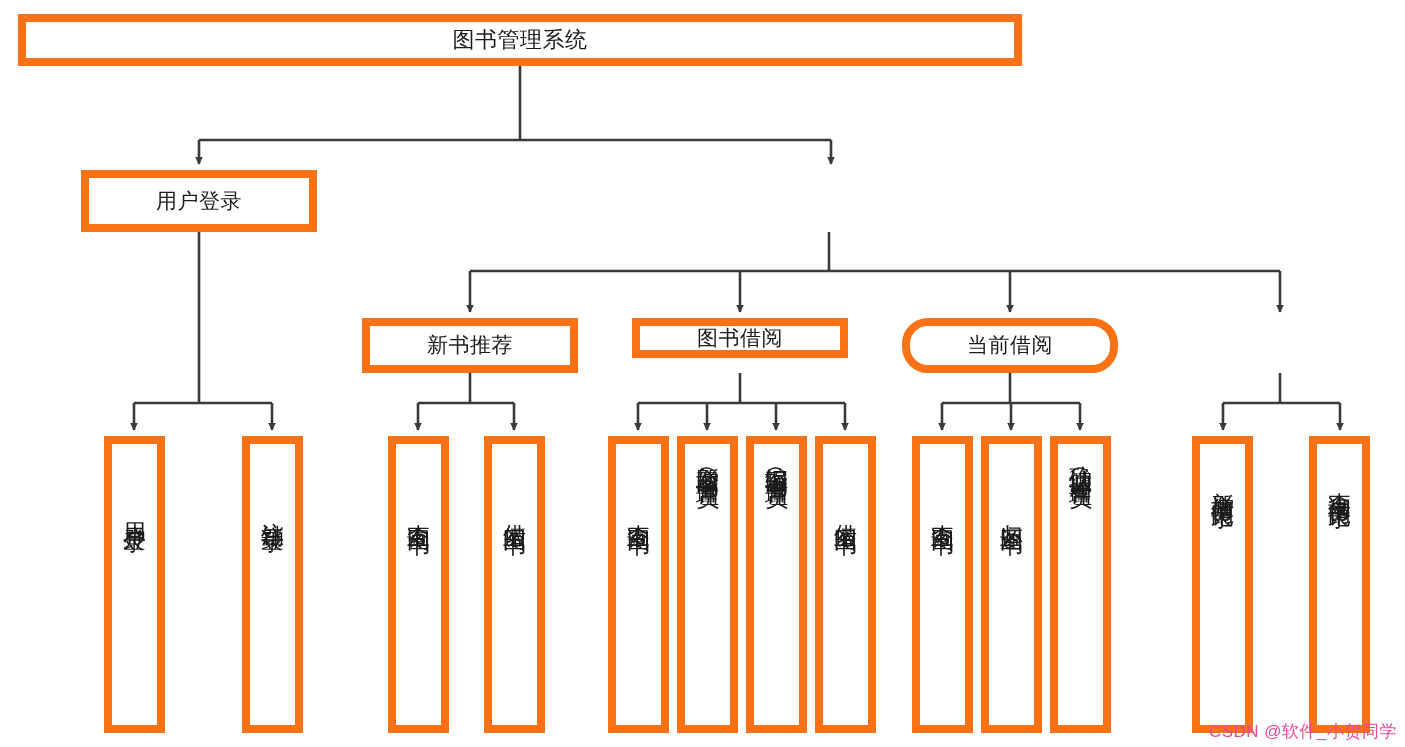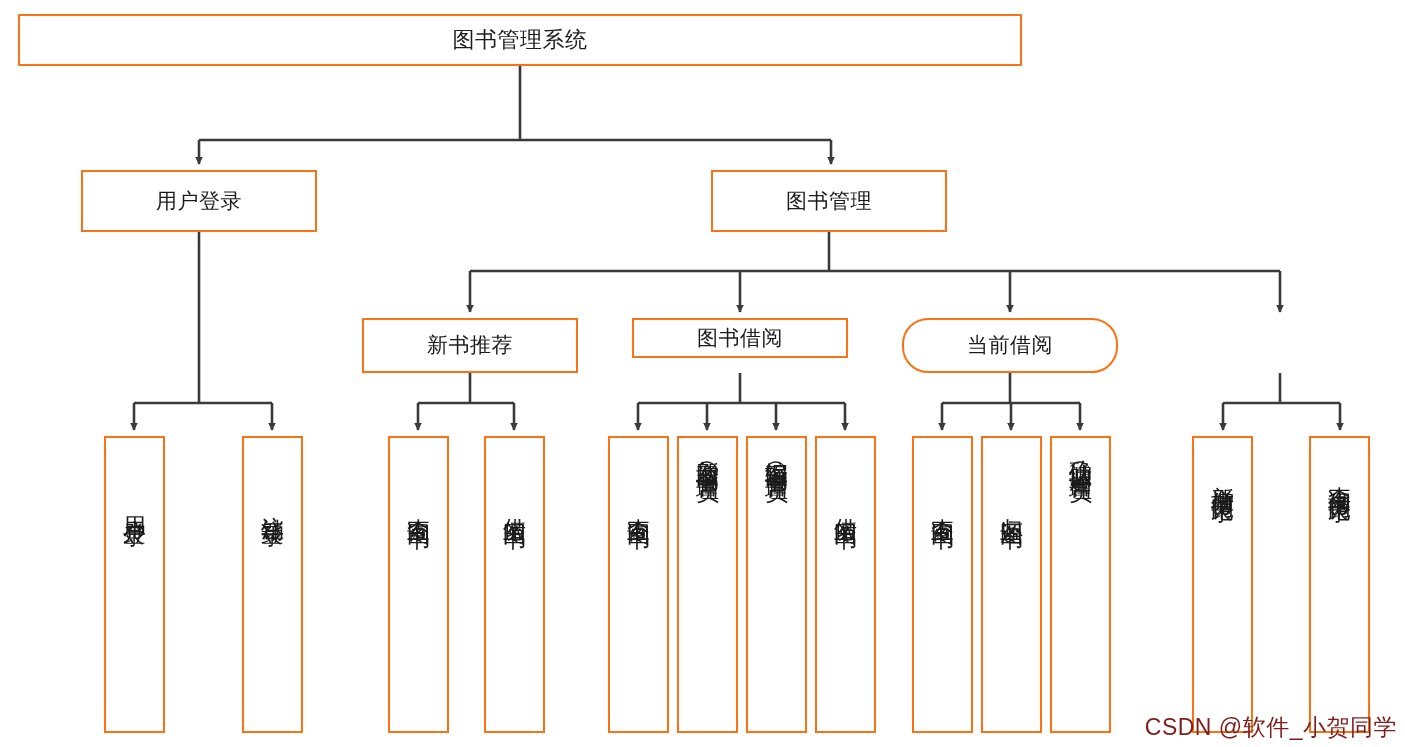--- a/index.html
+++ b/index.html
@@ -20,21 +20,21 @@
   #edges {
     position: absolute;
     left: 0;
     top: 0;
     width: 1405px;
     height: 747px;
   }
   .node {
     position: absolute;
     box-sizing: border-box;
-    border: 2px solid #f97316;
+    border: 8px solid #f97316;
     background: #ffffff;
     display: flex;
     align-items: center;
     justify-content: center;
     color: #1b1b1b;
     z-index: 2;
   }
   .node .lbl {
     display: block;
     text-align: center;
@@ -60,22 +60,22 @@
     text-orientation: upright;
     font-size: 23px;
     line-height: 1;
     letter-spacing: 3px;
     white-space: nowrap;
   }
   .watermark {
     position: absolute;
     right: 8px;
     bottom: 4px;
-    font-size: 23px;
-    color: #7f1d1d;
+    font-size: 17px;
+    color: #ec4899;
     white-space: nowrap;
     z-index: 5;
     letter-spacing: 0.5px;
   }
 </style>
 </head>
 <body>
 
 <div id="canvas">
 
@@ -129,23 +129,20 @@
     </g>
   </svg>
 
   <div class="node horiz root" style="left:18px; top:14px; width:1004px; height:52px;">
     <span class="lbl">图书管理系统</span>
   </div>
 
   <div class="node horiz" style="left:81px; top:170px; width:236px; height:62px;">
     <span class="lbl">用户登录</span>
   </div>
-  <div class="node horiz" style="left:711px; top:170px; width:236px; height:62px;">
-    <span class="lbl">图书管理</span>
-  </div>
 
   <div class="node horiz" style="left:362px; top:318px; width:216px; height:55px;align-items:center;">
     <span class="lbl">新书推荐</span>
   </div>
   <div class="node horiz" style="left:632px; top:318px; width:216px; height:40px;">
     <span class="lbl">图书借阅</span>
   </div>
   <div class="node horiz" style="left:902px; top:318px; width:216px; height:55px;border-radius:26px;">
     <span class="lbl">当前借阅</span>
   </div>

